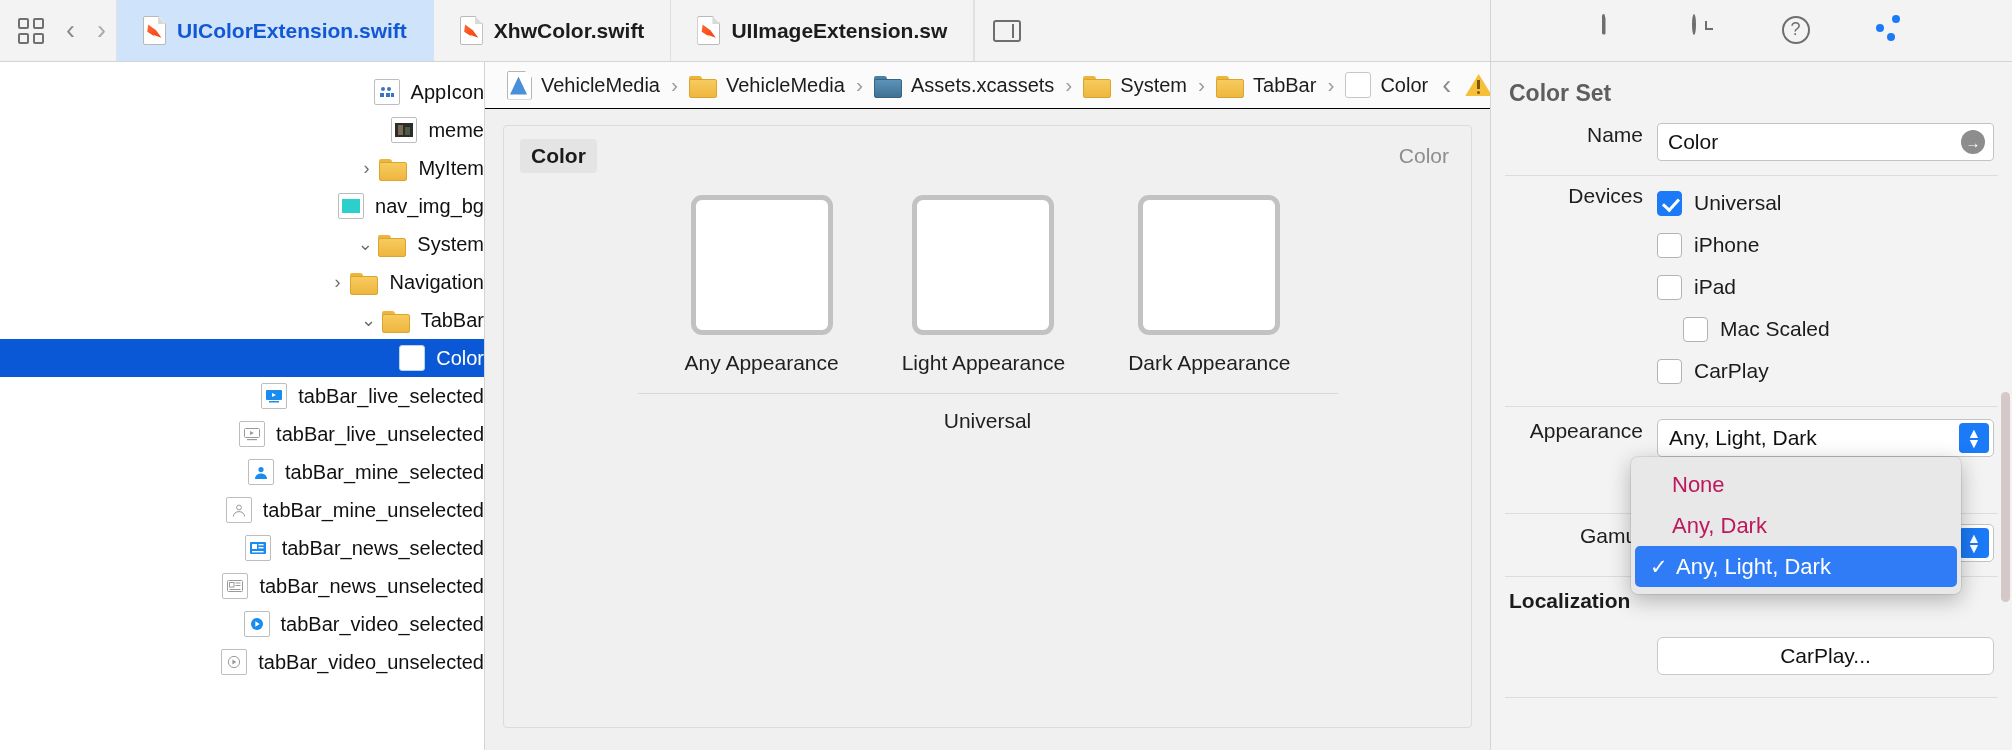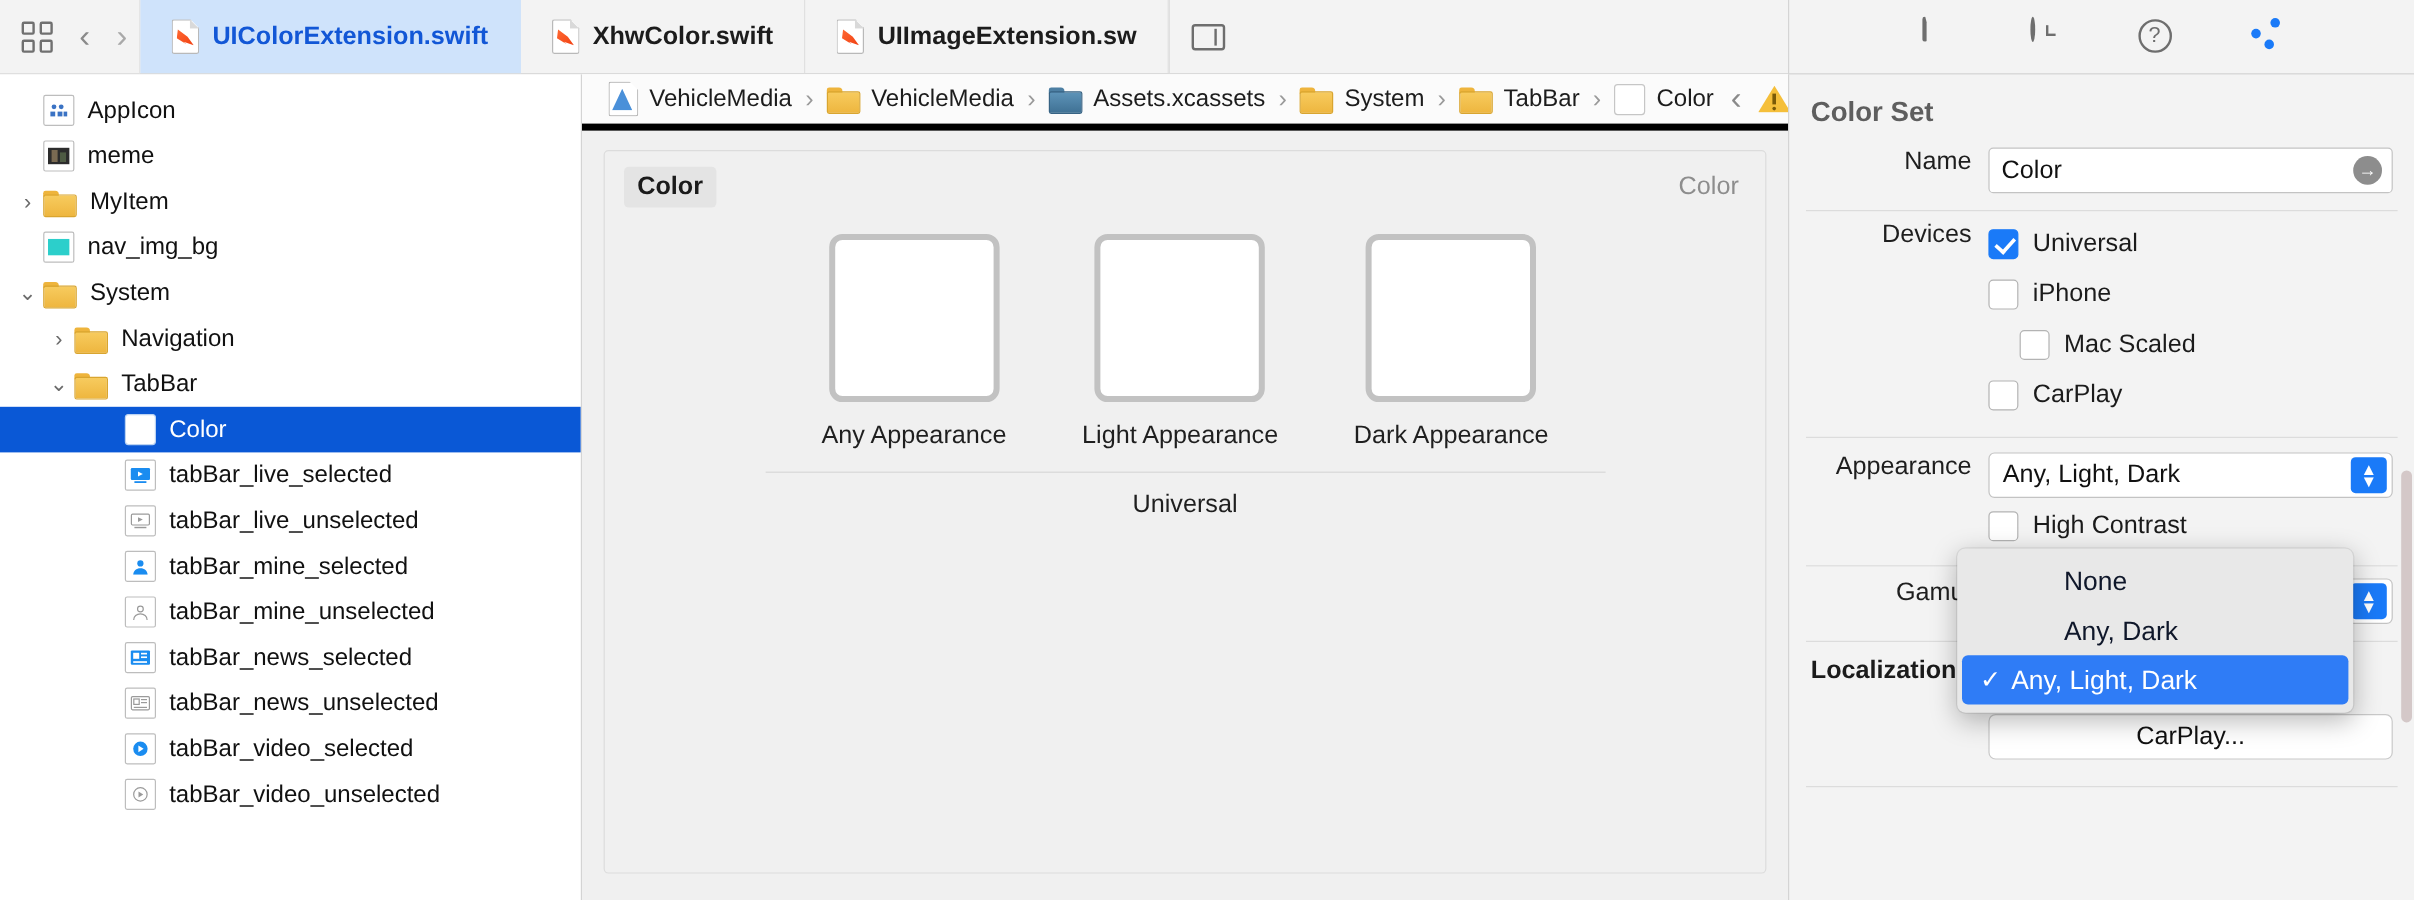--- a/index.html
+++ b/index.html
@@ -100,42 +100,42 @@
   .bodyrow { flex: 1; display: flex; min-height: 0; }
 
   
   .navigator {
     width: 485px; flex: none; background: #ffffff;
     border-right: 1px solid #d4d4d4;
     display: flex; flex-direction: column; min-height: 0;
     padding-top: 11px;
   }
   .navlist { flex:1; overflow: hidden; }
-  .nrow { display: flex; align-items: center; height: 38px; padding-left: 10px; font-size: 20px; color: #111; white-space: nowrap; }
+  .nrow { display: flex; align-items: center; height: 38px; padding-left: 10px; font-size: 20px; color: #111; white-space: nowrap; justify-content: flex-end; }
   .nrow.sel { background: #0a58d6; color: #ffffff; }
   .disc { width: 26px; flex: none; text-align: center; font-size: 18px; color: #6b6b6b; }
   .nicon { width: 28px; height: 28px; flex: none; margin-right: 11px; position: relative; }
 
   .folder { width: 28px; height: 22px; position: relative; margin-top:3px;}
   .folder .back { position:absolute;left:0;top:0;width:13px;height:5px;background:#eeb43c;border-radius:2px 3px 0 0;}
   .folder .front { position:absolute;left:0;top:3px;width:28px;height:19px;background:linear-gradient(#f7cb5e,#eeb63f);border-radius:2px;border:1px solid #d9a52f;}
   .folder.blue .back{background:#4d7fa3;}
   .folder.blue .front{background:linear-gradient(#5d93b8,#3f7194);border-color:#376384;}
 
   .imgbox { width:26px;height:26px;border:1.5px solid #bdbdbd;background:#fff;border-radius:2px;display:flex;align-items:center;justify-content:center;overflow:hidden;}
   .sw-white { width:26px;height:26px;background:#fff;border:1.5px solid #c6c6c6;border-radius:3px;}
   .nrow.sel .sw-white{ border-color:#bcd3f2; }
 
   .mini { width:18px; height:14px; display:block; }
 
   
   .editor { flex: 1; min-width:0; background:#ffffff; display:flex; flex-direction:column; }
   .breadcrumbbar {
     height: 47px; min-height:47px; background:#fbfbfb;
-    border-bottom: 6px solid #000000;
+    border-bottom: 1px solid #000000;
     display:flex; align-items:center; padding: 0 14px 0 22px; gap:0;
   }
   .crumb { display:flex; align-items:center; gap:9px; font-size: 20px; color:#1c1c1c; white-space:nowrap;}
   .sep { color:#9a9a9a; font-size:21px; margin:0 11px; font-weight:300;}
   .bc-right { margin-left:auto; display:flex; align-items:center; gap:14px; padding-left:14px;}
   .warn-tri { width:27px;height:24px;position:relative;}
   .warn-tri .t { position:absolute;inset:0;background:#f5bf3a;clip-path:polygon(50% 4%,100% 96%,0 96%); border-radius:3px;}
   .warn-tri .b { position:absolute;left:12px;top:7px;width:3px;height:9px;background:#7a5a07;}
   .warn-tri .d { position:absolute;left:12px;top:18px;width:3px;height:3px;background:#7a5a07;border-radius:50%;}
   .crumb-ico-proj { width:25px;height:29px;position:relative;}
@@ -188,21 +188,21 @@
     display:flex;align-items:center;justify-content:center;font-size:21px;color:#111;
   }
 
   
   .menu {
     position:absolute; left: 140px; top: 395px; width: 330px;
     background: #e8e8e8; border-radius: 7px;
     box-shadow: 0 6px 22px rgba(0,0,0,.28), 0 0 0 1px rgba(0,0,0,.07);
     padding: 7px 0; z-index: 30;
   }
-  .menu-item { height:41px; display:flex; align-items:center; padding-left:15px; font-size:22px; color:#0f172a;margin-left:48px;}
+  .menu-item { height:41px; display:flex; align-items:center; padding-left:15px; font-size:22px; color:#be185d;}
   .menu-item .chk { width:26px; flex:none; font-size:21px; }
   .menu-item.sel { background:#2f7cf6; color:#fff; margin: 0 4px; border-radius:5px;}
   .menu-item .mtext { white-space:nowrap; }
 
   .scrollbar-v {
     position:absolute; right: 2px; top: 330px; width: 9px; height: 210px;
     background:#b9a4a4; border-radius:5px; opacity:.55;
   }
 </style>
 </head>
@@ -545,20 +545,27 @@
       </div>
 
       <div class="irow">
         <span class="ilabel"></span>
         <span class="cbrow">
           <span class="cb"></span>
           <span class="cbtext">iPhone</span>
         </span>
       </div>
 
+      <div class="irow">
+        <span class="ilabel"></span>
+        <span class="cbrow">
+          <span class="cb"></span>
+          <span class="cbtext">iPad</span>
+        </span>
+      </div>
 
       <div class="irow">
         <span class="ilabel"></span>
         <span class="cbrow" style="padding-left:26px">
           <span class="cb"></span>
           <span class="cbtext">Mac Scaled</span>
         </span>
       </div>
 
       <div class="irow">

